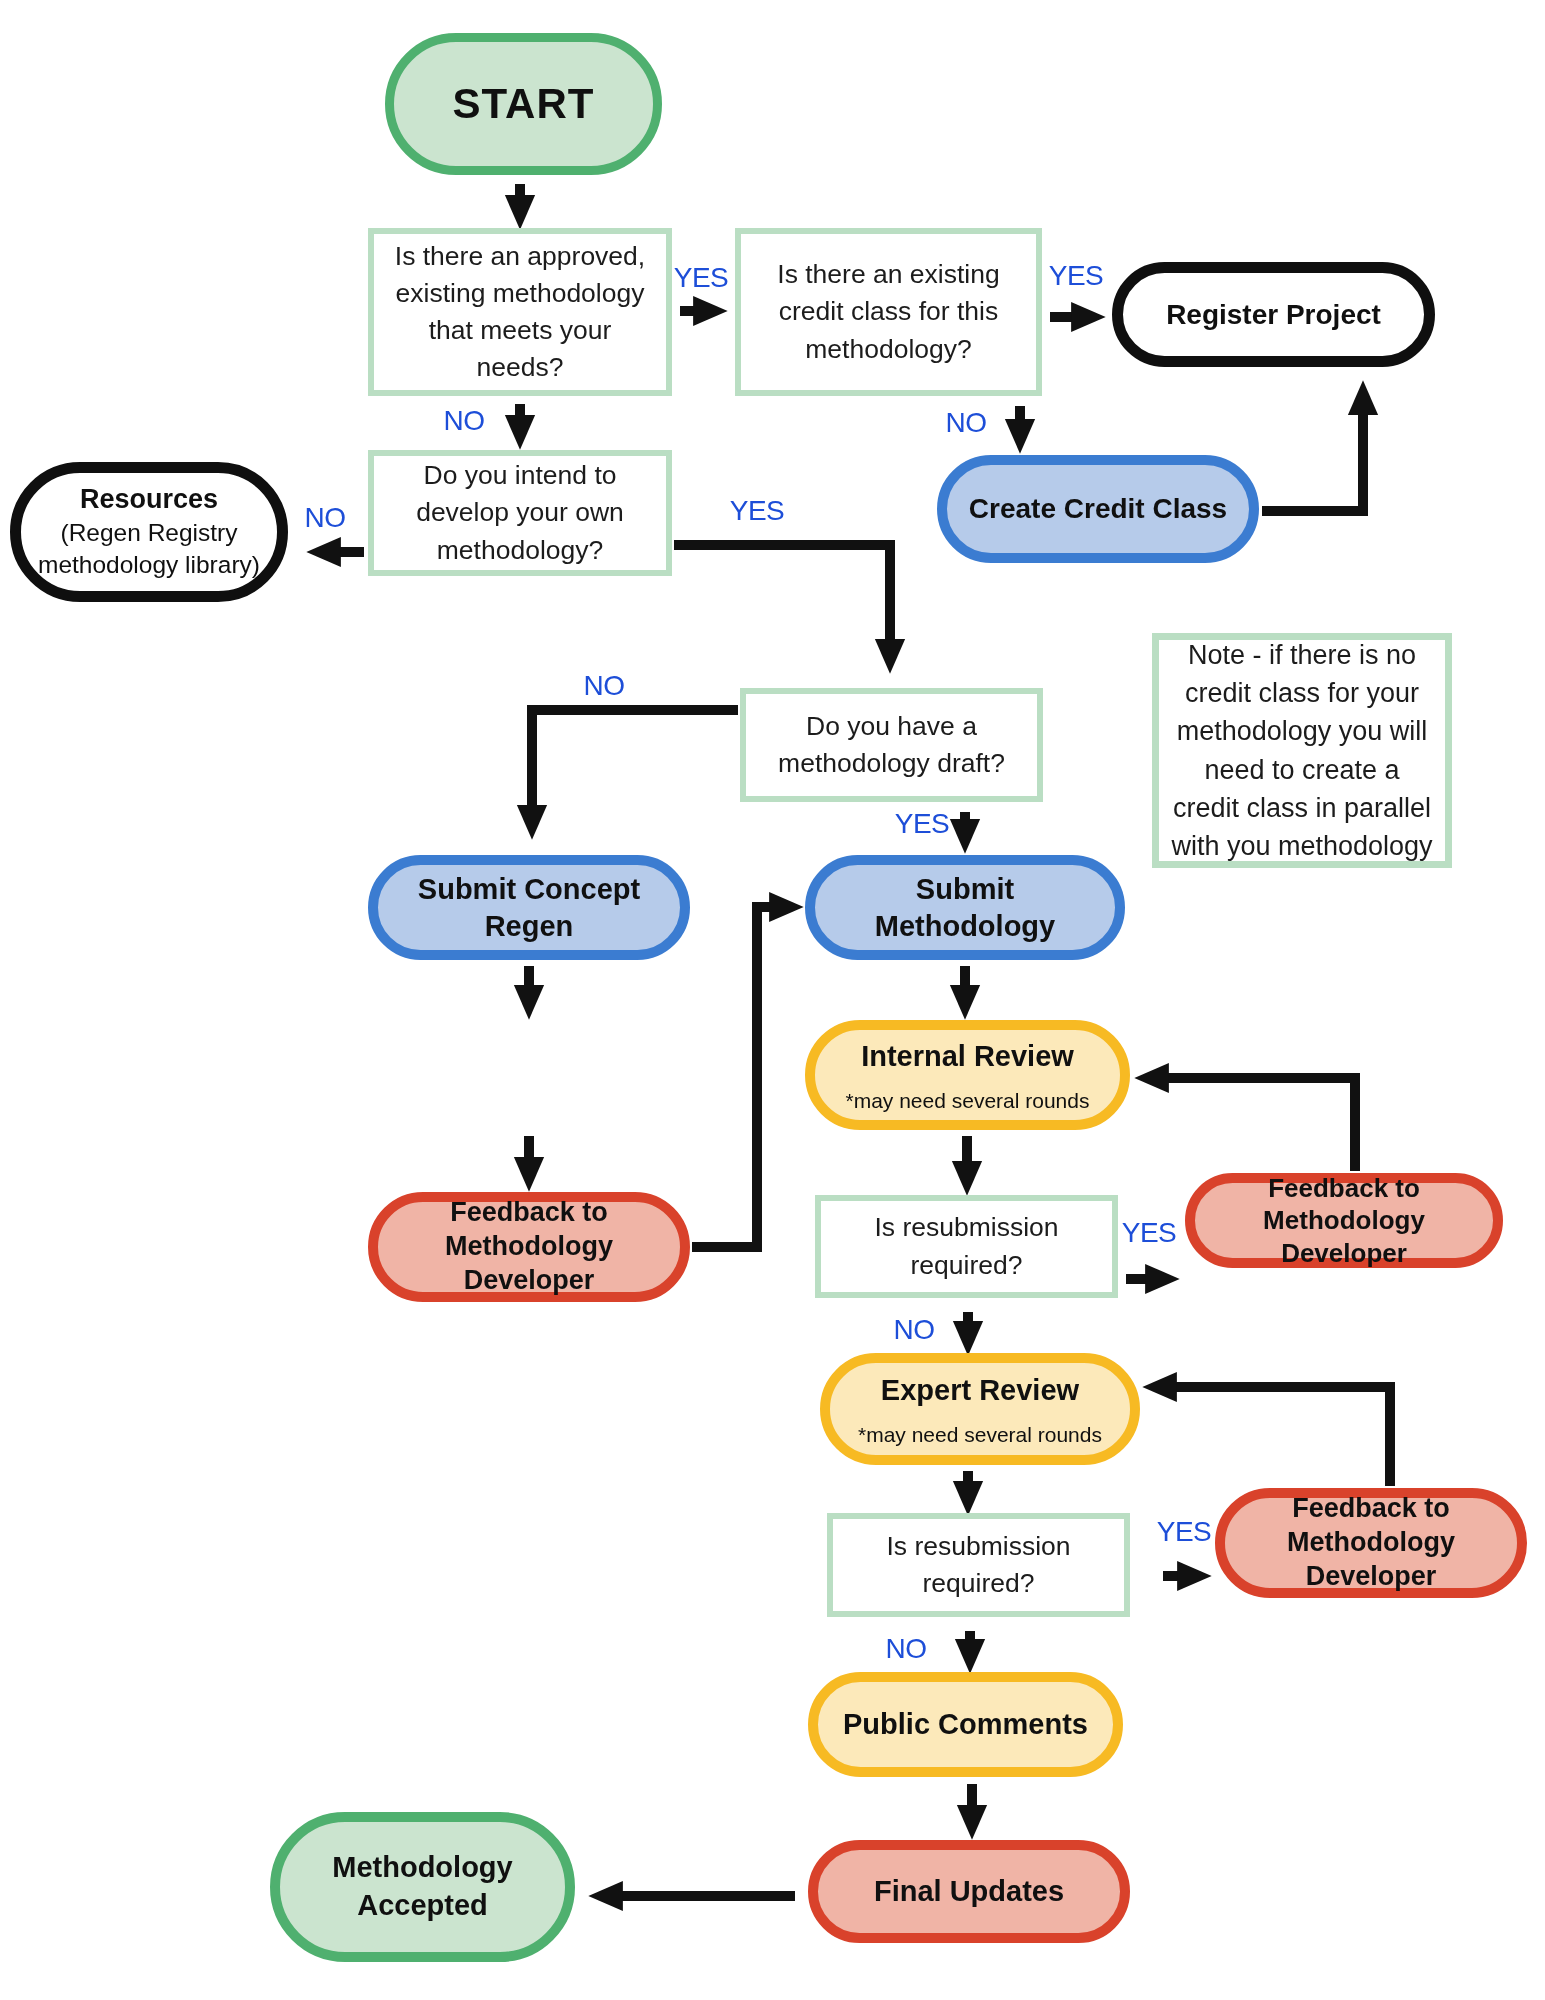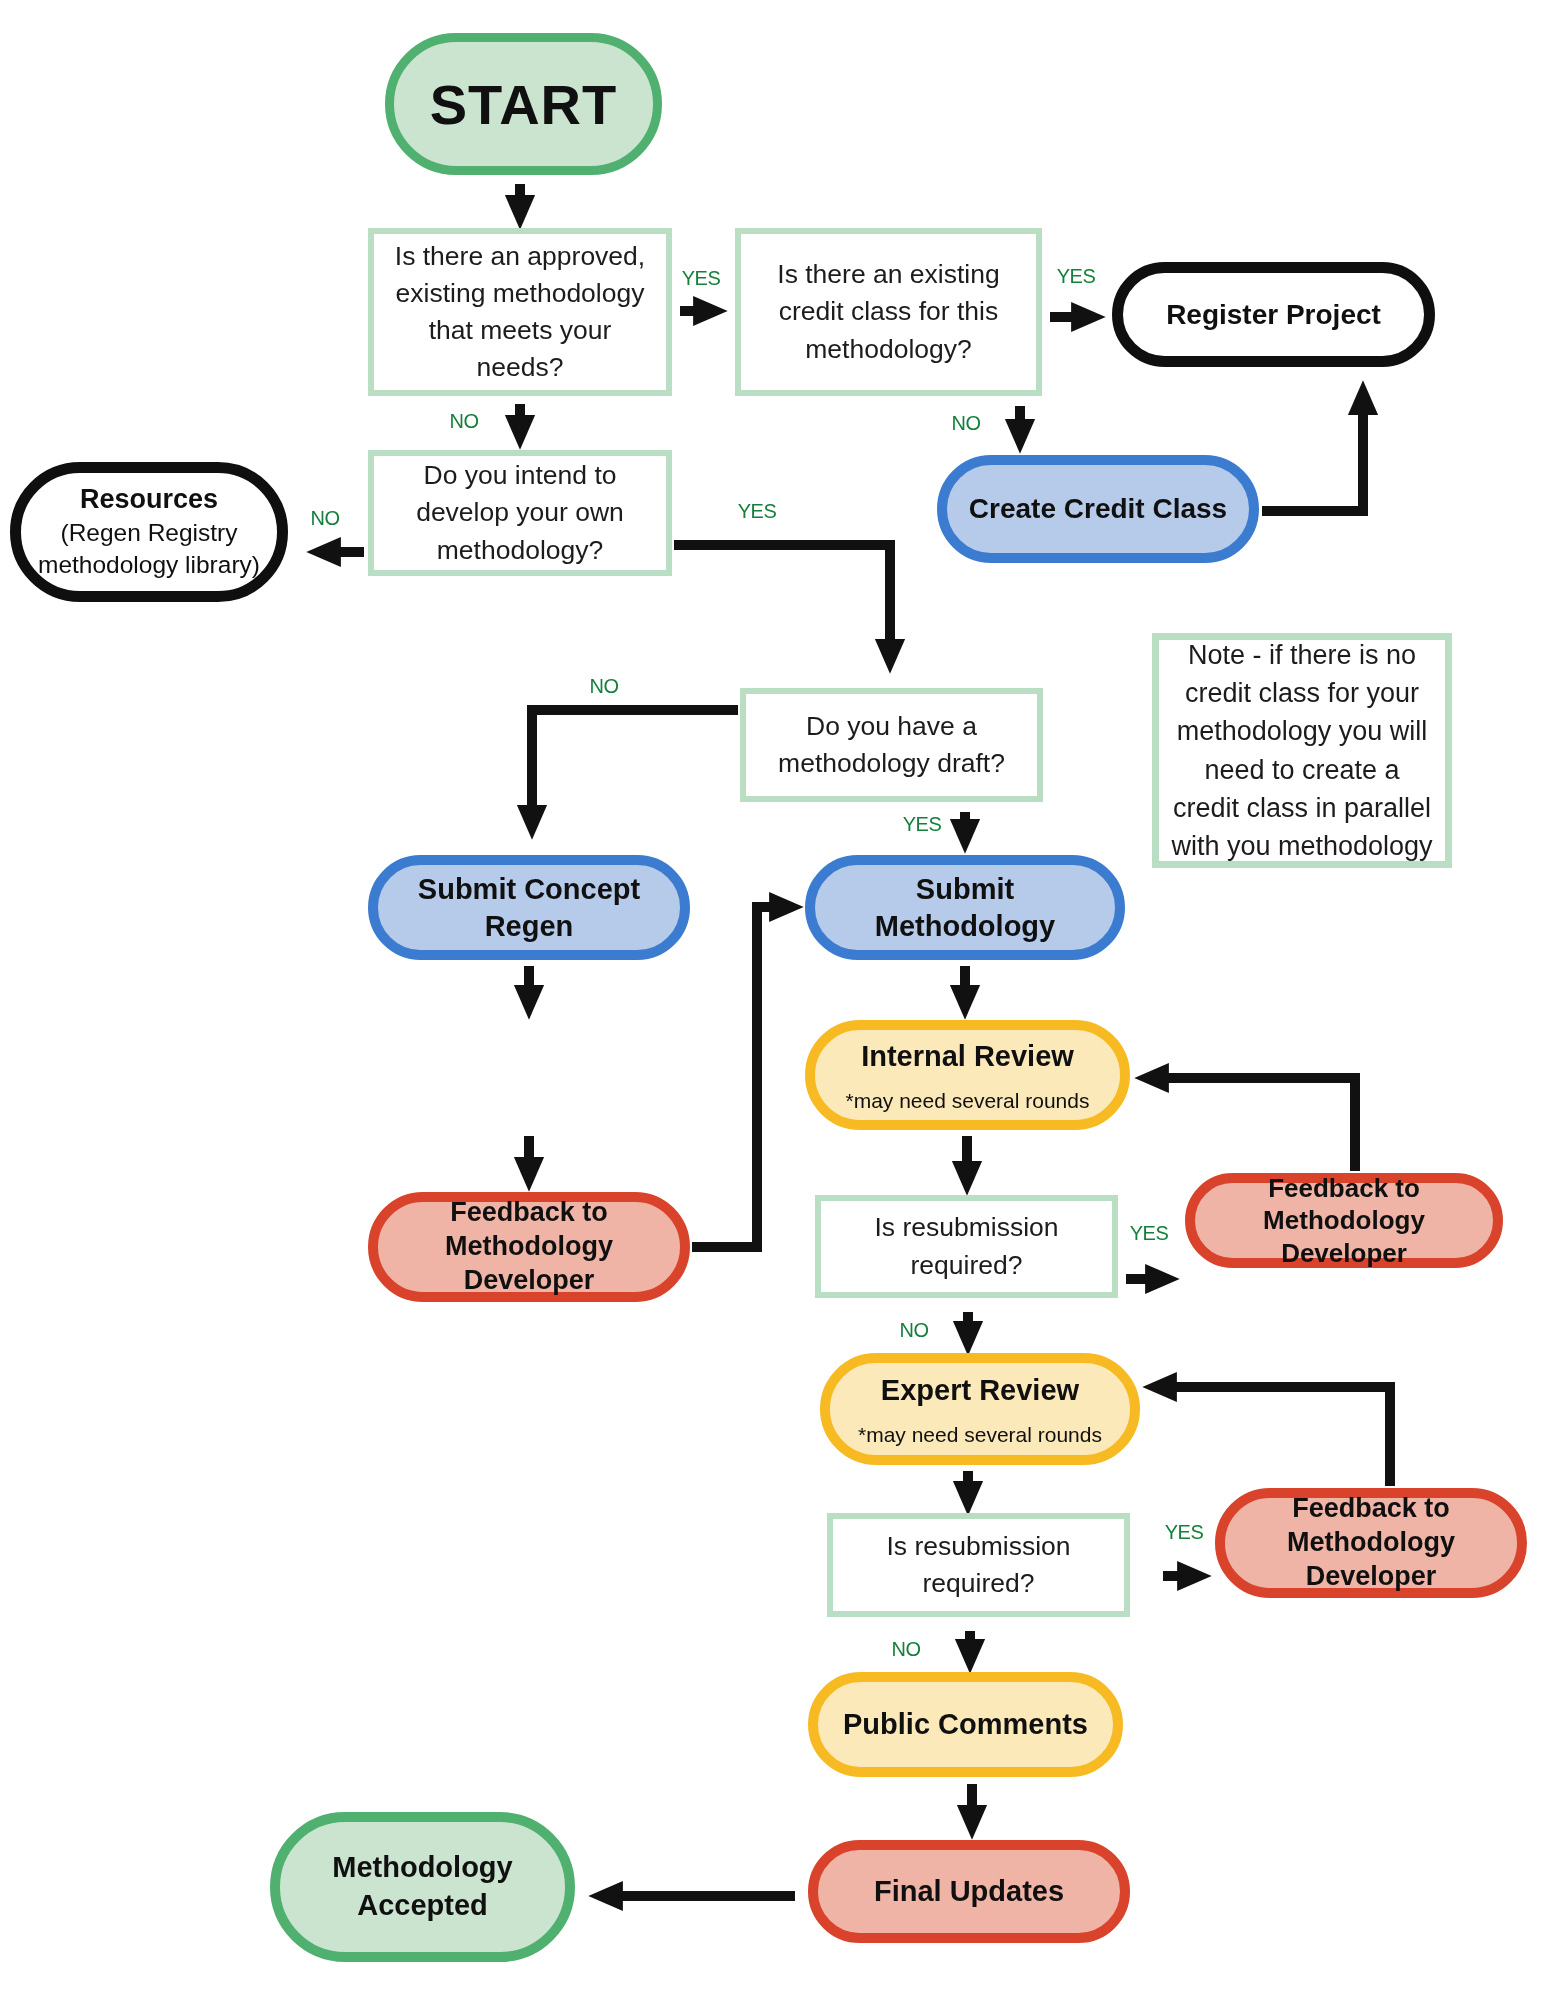--- a/index.html
+++ b/index.html
@@ -21,30 +21,30 @@
   .dbox{background:#ffffff;border:6px solid var(--box-border);
         font-size:26.5px;line-height:1.4;color:#1c1c1c;padding:4px 16px;}
   .notebox{background:#ffffff;border:7px solid var(--box-border);
         font-size:27px;line-height:1.42;color:#1c1c1c;padding:6px 12px;}
   .pill{border-radius:999px;font-weight:bold;color:#101010;padding:4px 14px;}
   .pill.green{border:9px solid var(--green-border);background:var(--green-fill);}
   .pill.blue{border:10px solid var(--blue-border);background:var(--blue-fill);}
   .pill.yellow{border:10px solid var(--yellow-border);background:var(--yellow-fill);}
   .pill.red{border:10px solid var(--red-border);background:var(--red-fill);}
   .pill.black{border:11px solid var(--black);background:#ffffff;}
-  .fs42{font-size:56px;letter-spacing:1px;}
+  .fs42{font-size:42px;letter-spacing:1px;}
   .fs35{font-size:29px;line-height:1.3;}
   .fs30{font-size:28px;}
   .fs29{font-size:29px;line-height:1.25;}
   .fs27{font-size:27px;line-height:1.25;}
   .fs26{font-size:26px;line-height:1.25;}
   .pill-note{display:block;font-size:21px;font-weight:normal;margin-top:14px;line-height:1.1;}
   .sub{display:block;font-size:24.5px;font-weight:normal;line-height:1.32;margin-top:0;}
-  .elabel{position:absolute;transform:translate(-50%,-50%);font-size:20px;
-          color:#15803d;letter-spacing:-0.5px;white-space:nowrap;}
+  .elabel{position:absolute;transform:translate(-50%,-50%);font-size:28px;
+          color:#1d4ed8;letter-spacing:-0.5px;white-space:nowrap;}
   .title{position:absolute;left:88px;top:1430px;width:470px;font-size:63px;
          font-weight:bold;line-height:1.6;color:#111111;}
 </style>
 </head>
 <body>
 
 <div class="canvas">
 
   <svg class="edges" viewBox="0 0 1545 2000" xmlns="http://www.w3.org/2000/svg">
     <defs>

